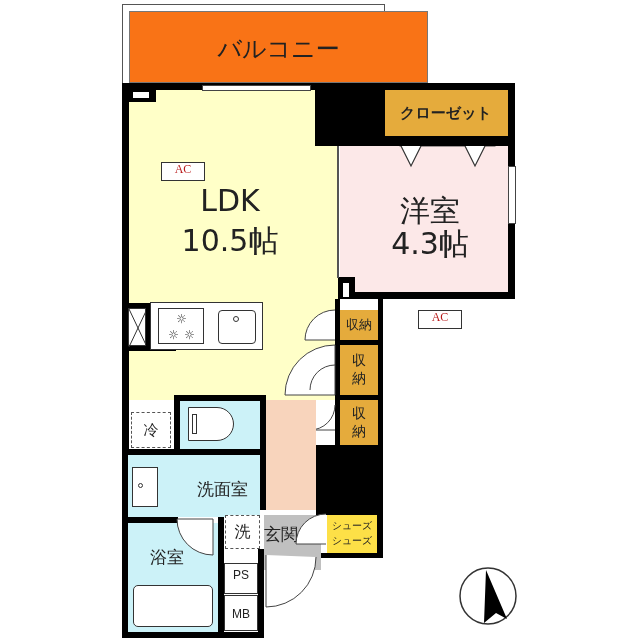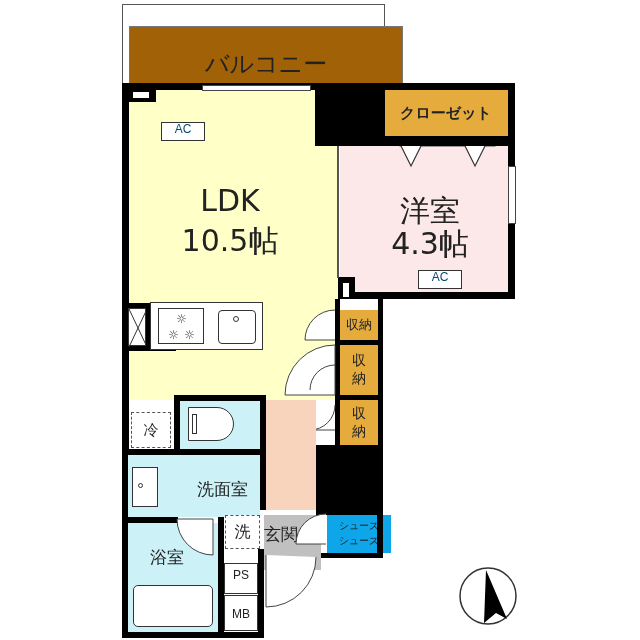--- a/index.html
+++ b/index.html
@@ -1,28 +1,28 @@
 <!DOCTYPE html>
 <html><head>
 <meta charset="utf-8">
 <style>
   html,body{margin:0;padding:0;background:#fff;}
   body{width:640px;height:640px;position:relative;overflow:hidden;font-family:"DejaVu Sans","Liberation Sans",sans-serif;}
   .abs{position:absolute;box-sizing:border-box;}
   .wall{position:absolute;background:#000;}
   .lbl{position:absolute;color:#222;text-align:center;line-height:1;white-space:nowrap;}
-  .tag{position:absolute;border:1.5px solid #333;background:#fff;font-size:12px;color:#0c4a6e;text-align:center;line-height:13px;font-family:Liberation Sans, sans-serif;}
+  .tag{position:absolute;border:1.5px solid #333;background:#fff;font-size:12px;color:#b91c1c;text-align:center;line-height:13px;font-family:Liberation Serif, serif;margin-top:40px;}
   .door{position:absolute;border:1px solid #444;background:#fff;}
   svg{position:absolute;overflow:visible;}
 </style>
 </head>
 <body>
 
 <div class="abs" style="left:122px;top:4px;width:263px;height:80px;border:1px solid #555;background:#fff;"></div>
-<div class="abs" style="left:129px;top:26px;width:274px;height:72px;background:#a16207;border:1px solid #777;">
+<div class="abs" style="left:129px;top:11px;width:299px;height:72px;background:#f97316;border:1px solid #777;">
   <div class="lbl" style="left:0;right:0;top:25px;font-size:24px;">バルコニー</div>
 </div>
 
 <div class="abs" style="left:128px;top:90px;width:210px;height:310px;background:#ffffc8;"></div>
 <div class="lbl" style="left:175px;top:186px;width:110px;font-size:30px;">LDK</div>
 <div class="lbl" style="left:165px;top:226px;width:130px;font-size:30px;">10.5帖</div>
 <div class="tag" style="left:161px;top:122px;width:42px;height:17px;">AC</div>
 
 <div class="abs" style="left:340px;top:146px;width:170px;height:148px;background:#fce8e8;"></div>
 <div class="lbl" style="left:380px;top:196px;width:100px;font-size:30px;">洋室</div>
@@ -152,21 +152,21 @@
 <div class="abs" style="left:264px;top:515px;width:57px;height:55px;background:#c0c0c0;">
   <div class="lbl" style="left:0;top:11px;font-size:17px;">玄関</div>
 </div>
 <svg style="left:264px;top:555px;" width="60" height="60">
   <path d="M2,0 L2,52 A50,50 0 0 0 52,2" fill="#fff" stroke="#444"></path>
 </svg>
 <svg style="left:290px;top:512px;" width="40" height="40">
   <path d="M36,2 A30,30 0 0 0 6,32 L36,32" fill="#fff" stroke="#444"></path>
 </svg>
 
-<div class="abs" style="left:327px;top:515px;width:64px;height:38px;background:#0ea5e9;">
+<div class="abs" style="left:327px;top:515px;width:50px;height:38px;background:#fde047;">
   <div class="lbl" style="left:0;right:0;top:6px;font-size:10px;">シューズ</div>
   <div class="lbl" style="left:0;right:0;top:21px;font-size:10px;">シューズ</div>
 </div>
 <div class="wall" style="left:377px;top:445px;width:6px;height:113px;"></div>
 <div class="wall" style="left:321px;top:553px;width:62px;height:5px;"></div>
 
 <svg style="left:458px;top:566px;" width="60" height="60">
   <circle cx="30" cy="30" r="28" fill="#fff" stroke="#333" stroke-width="1.5"></circle>
   <polygon points="28,4 49,53 38,47 26,57" fill="#000"></polygon>
 </svg>

